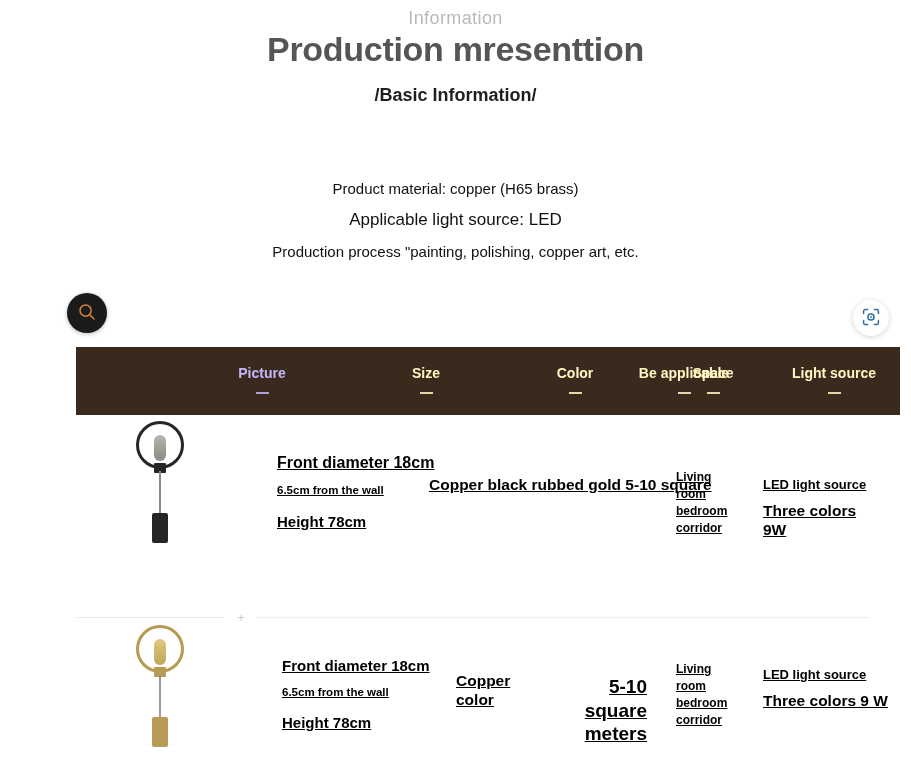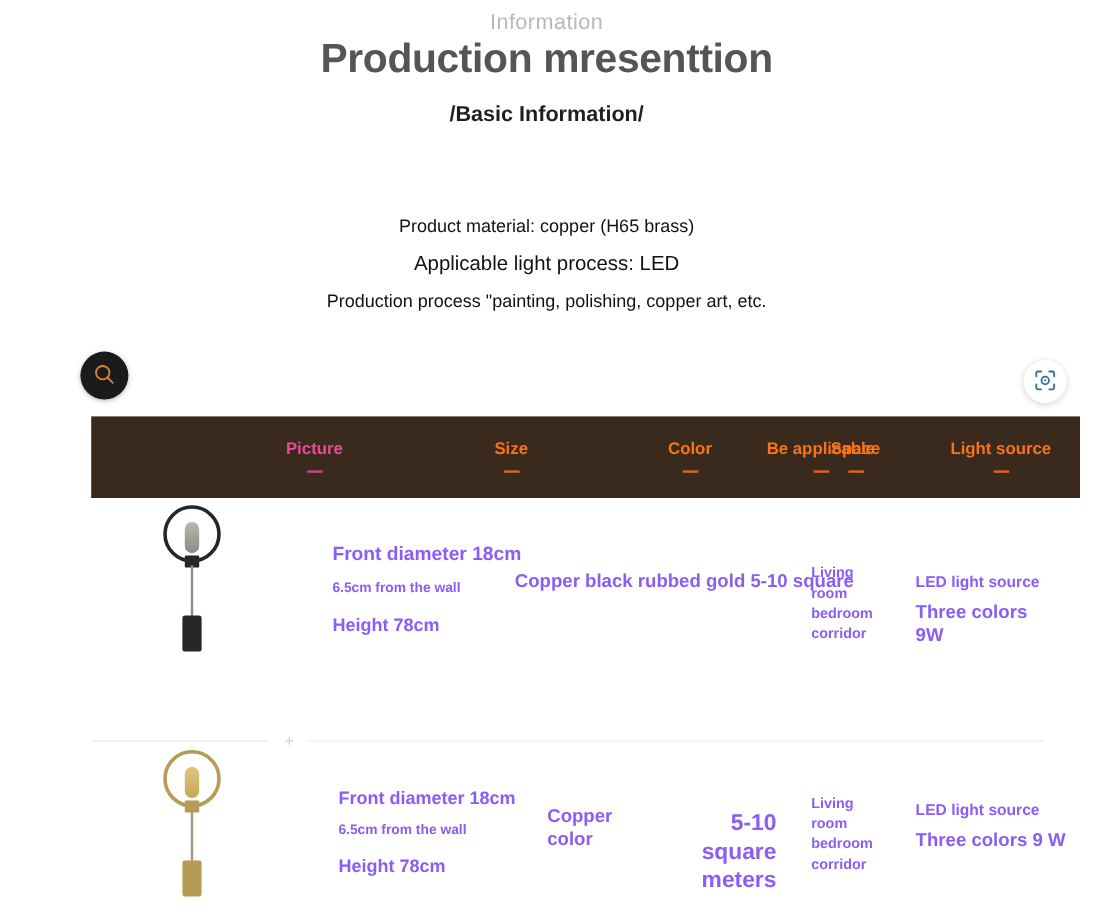--- a/index.html
+++ b/index.html
@@ -104,42 +104,43 @@
     height: 68px;
     background: #3a2a1e;
     position: relative;
   }
   #table-head .th {
     position: absolute;
     top: 18px;
     font-size: 14px;
     font-weight: 700;
     text-align: center;
-    color: #f97316;
+    color: #fef9c3;
     white-space: nowrap;
   }
-  #table-head .th.dim { color: #ec4899; }
+  #table-head .th.dim { color: #c4b5fd; }
   #table-head .th .dash {
     display: block;
     width: 13px;
     height: 2px;
     margin: 11px auto 0;
     background: currentColor;
     opacity: .85;
   }
 
   .trow {
     position: relative;
     height: 135px;
   }
   .trow .cell {
     position: absolute;
     font-weight: 700;
-    color: #8b5cf6;
+    color: #000000;
     line-height: 1.24;
+    text-decoration: underline;
   }
   .thumb-wrap {
     position: absolute;
     left: 24px;
     top: 6px;
     width: 120px;
     height: 125px;
     display: flex;
     align-items: flex-start;
     justify-content: center;
@@ -210,21 +211,21 @@
 </style>
 </head>
 <body>
 
 <div id="banner">
   <div class="eyebrow">Information</div>
   <div class="big-title">Production mresenttion</div>
   <div class="sub-title">/Basic Information/</div>
 
   <div class="spec-line" id="spec-1">Product material: copper (H65 brass)</div>
-  <div class="spec-line" id="spec-2">Applicable light process: LED</div>
+  <div class="spec-line" id="spec-2">Applicable light source: LED</div>
   <div class="spec-line" id="spec-3">Production process "painting, polishing, copper art, etc.</div>
 </div>
 
 <button id="search-btn">
   <span>
     <svg width="20" height="20" viewBox="0 0 20 20" fill="none">
       <circle cx="8.6" cy="8.6" r="5.6" stroke="#d8833a" stroke-width="1.5"></circle>
       <line x1="12.8" y1="12.8" x2="17" y2="17" stroke="#d8833a" stroke-width="1.5" stroke-linecap="round"></line>
     </svg>
   </span>

